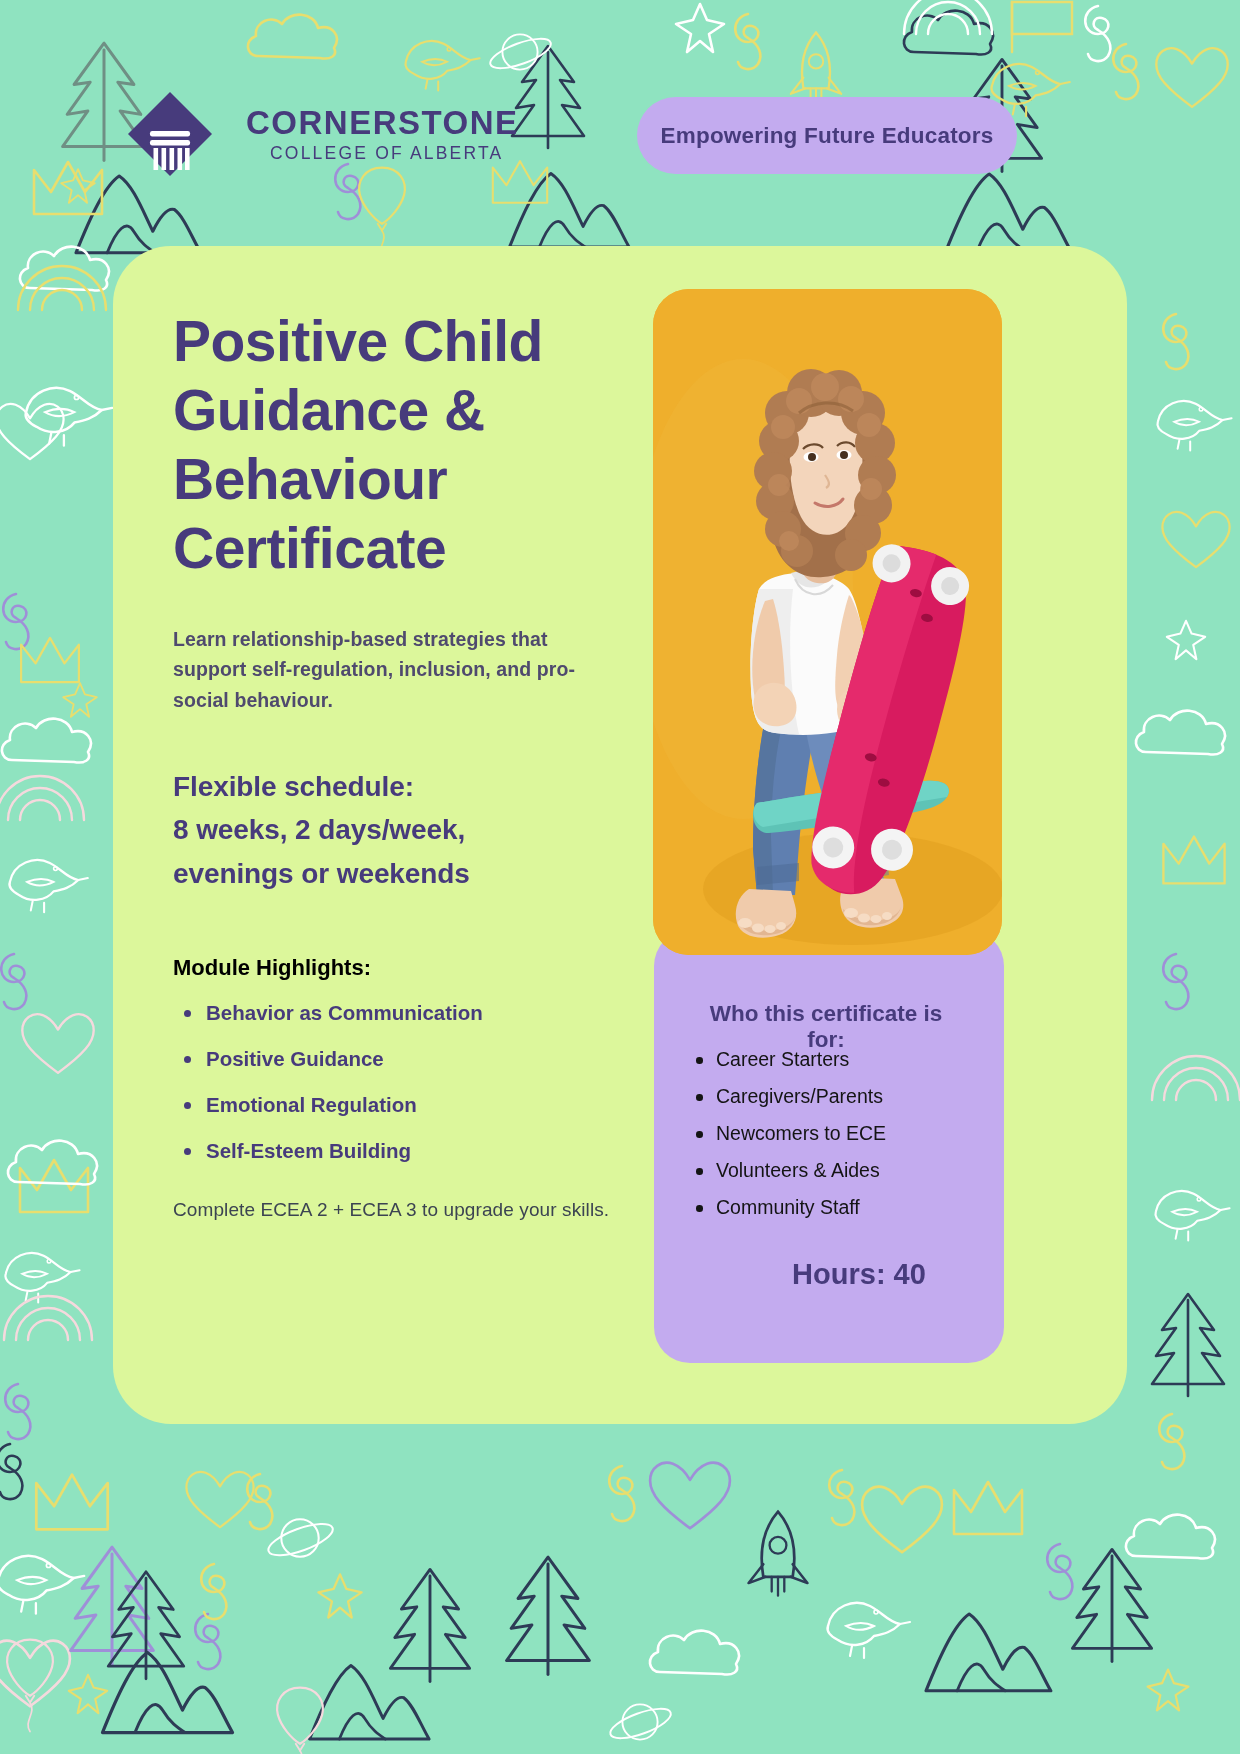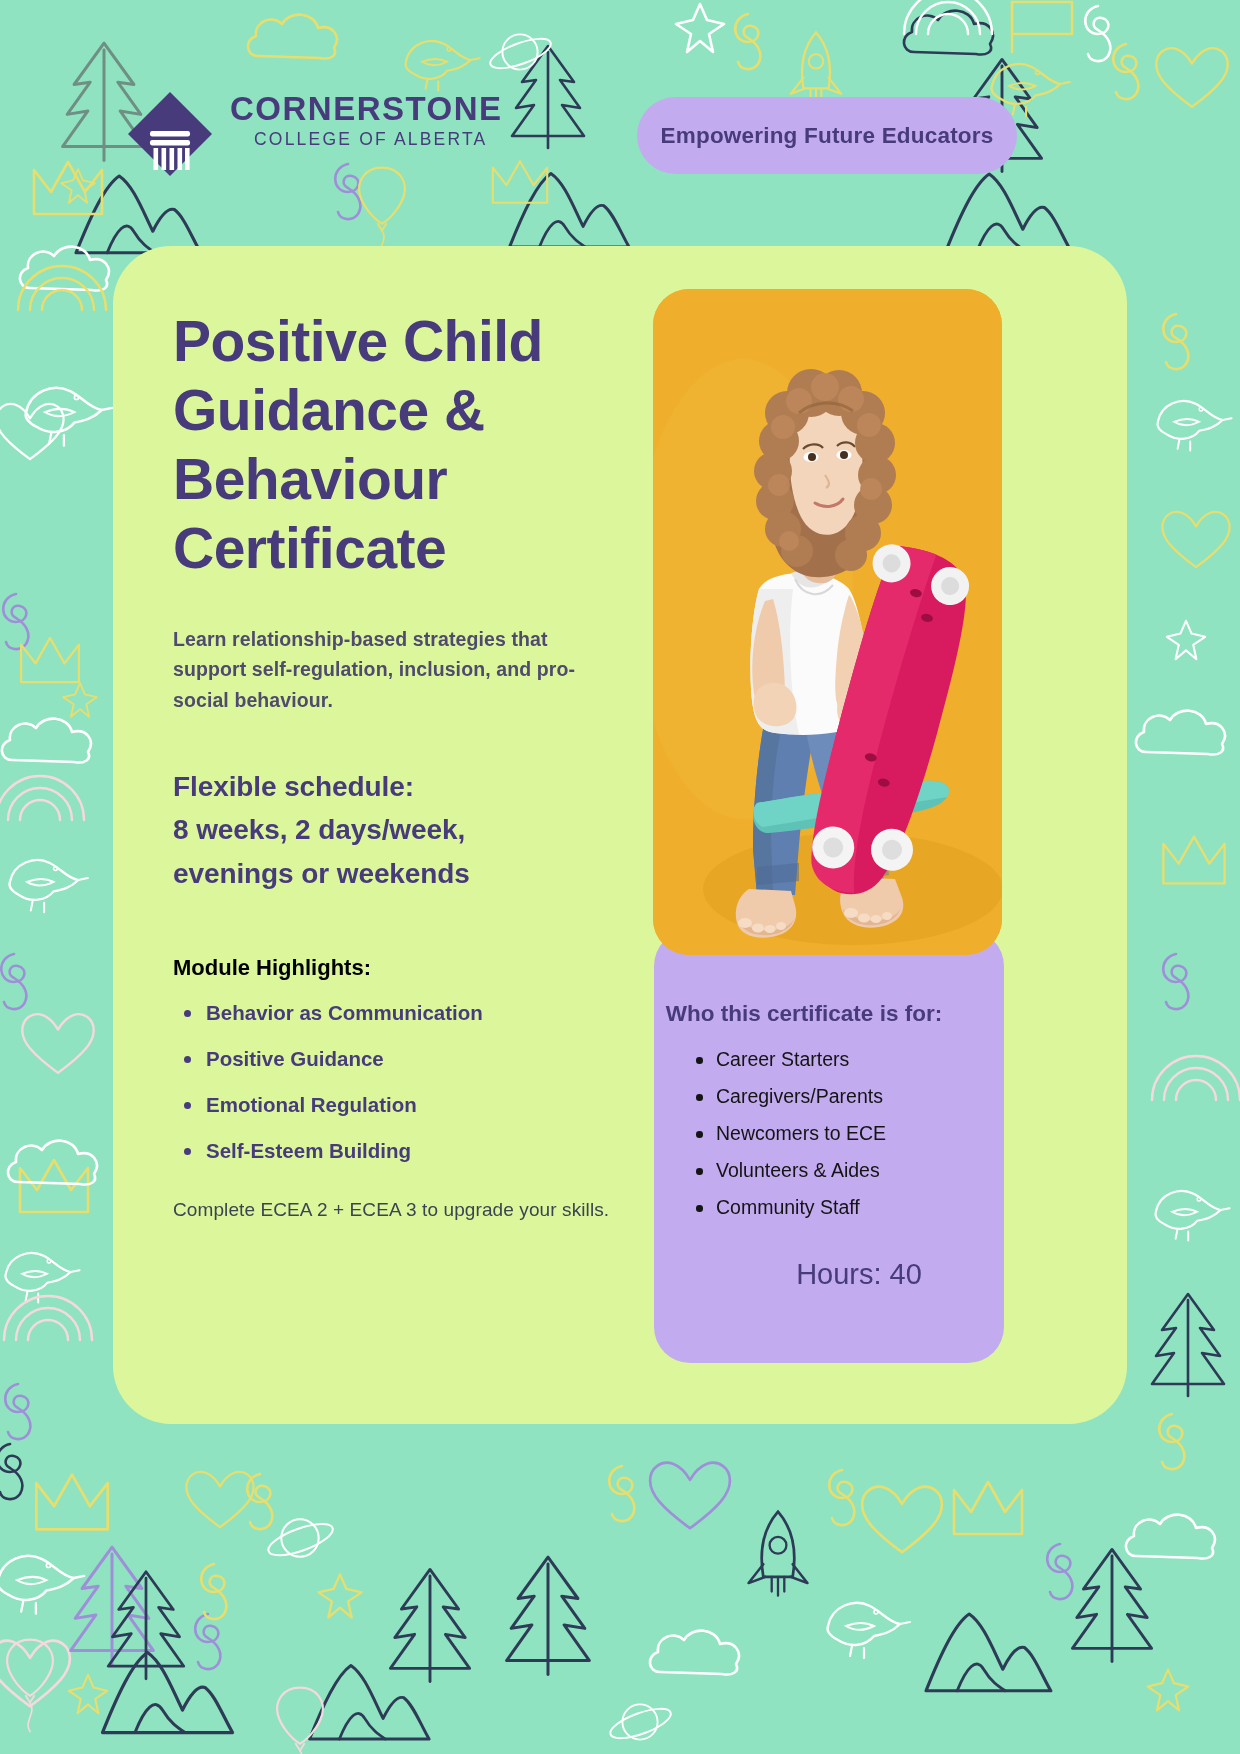--- a/index.html
+++ b/index.html
@@ -19,21 +19,21 @@
   
   #doodles {
     position: absolute; inset: 0;
     width: 1240px; height: 1754px;
     pointer-events: none;
   }
 
   
   #logo-block {
     position: absolute; left: 128px; top: 92px;
-    display: flex; gap: 18px;
+    display: flex; align-items: center; gap: 34px;
   }
   .logo-mark { width: 84px; height: 84px; flex: 0 0 auto; }
   .logo-words { display: flex; flex-direction: column; line-height: 1; }
   .logo-name {
     font-size: 33px; font-weight: bold; color: #473b7c;
     letter-spacing: 1.5px;
   }
   .logo-sub {
     font-size: 17.5px; font-weight: normal; color: #473b7c;
     letter-spacing: 2.2px; margin-top: 6px; margin-left: 24px;
@@ -109,21 +109,21 @@
   #purple-panel {
     position: absolute; left: 654px; top: 930px;
     width: 350px; height: 433px;
     background: #c3abef;
     border-radius: 36px;
   }
   #panel-head {
     position: absolute; left: 654px; top: 1001px;
     width: 300px;
     text-align: center;
-    font-size: 22.5px; font-weight: bold; color: #473b7c;
+    font-size: 22.5px; font-weight: bold; color: #473b7c; padding-left: 44px;
   }
   #panel-list {
     position: absolute; left: 686px; top: 1048px;
     width: 320px;
     list-style: none;
   }
   #panel-list li {
     position: relative;
     padding-left: 30px;
     margin-bottom: 14px;
@@ -132,21 +132,21 @@
   #panel-list li::before {
     content: "";
     position: absolute; left: 10px; top: 9px;
     width: 6.5px; height: 6.5px; border-radius: 50%;
     background: #141414;
   }
   #hours {
     position: absolute; left: 654px; top: 1258px;
     width: 410px;
     text-align: center;
-    font-size: 29px; font-weight: normal; color: #473b7c;
+    font-size: 29px; font-weight: bold; color: #473b7c;
   }
 
   
   #photo {
     position: absolute; left: 653px; top: 289px;
     width: 349px; height: 666px;
     border-radius: 36px;
     overflow: hidden;
     background: #efaf2c;
   }

